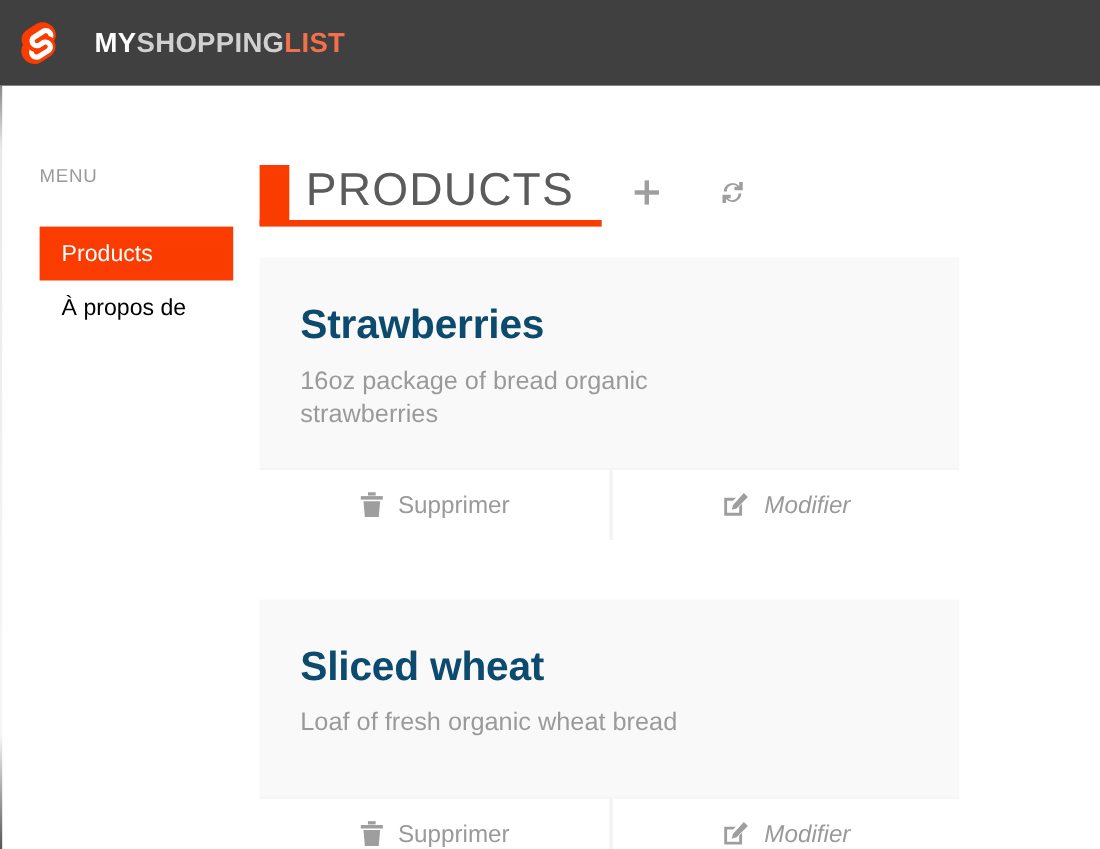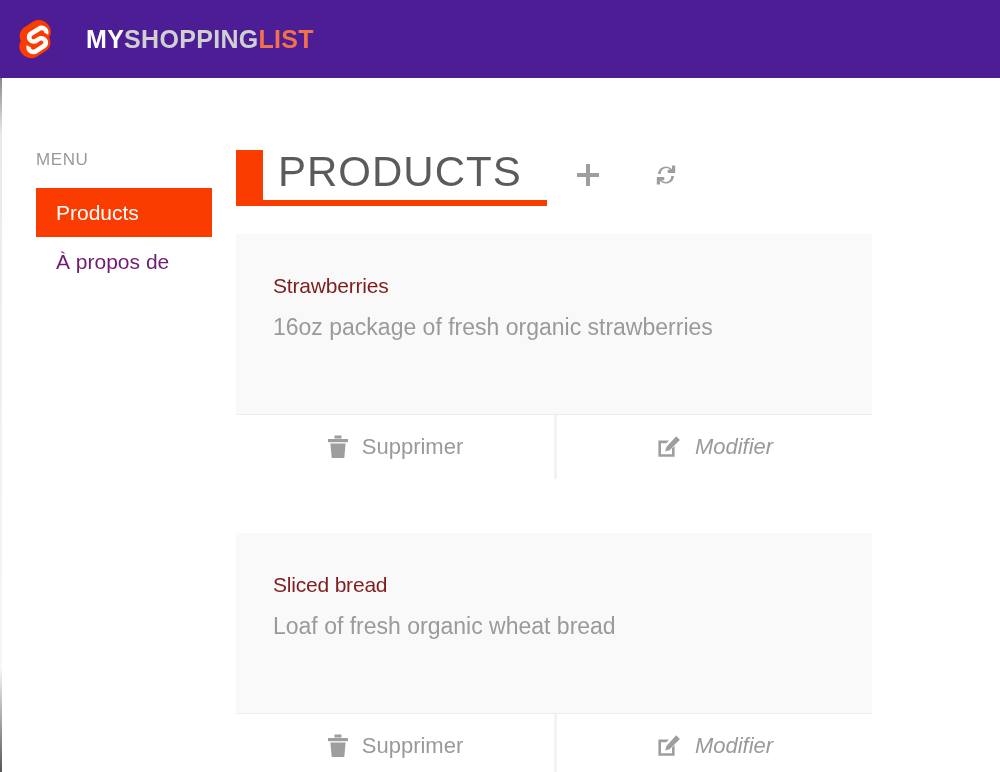--- a/index.html
+++ b/index.html
@@ -10,21 +10,21 @@
     overflow: hidden;
     background: #ffffff;
     font-family: "Liberation Sans", "DejaVu Sans", sans-serif;
   }
 
   
   .topbar {
     position: absolute;
     left: 0; top: 0;
     width: 1000px; height: 78px;
-    background: #4c1d95;
+    background: #404040;
     display: flex;
     align-items: center;
     padding-left: 18px;
     text-align: center;
   }
   .logo-mark {
     width: 40px; height: 40px;
     flex: 0 0 40px;
     display: block;
   }
@@ -63,28 +63,28 @@
   
   .sidebar {
     position: absolute;
     left: 36px; top: 72px;
     width: 176px;
   }
   .menu-label {
     font-size: 17px;
     color: #9a9a9a;
     letter-spacing: 0.6px;
-    margin-bottom: 18px;
+    margin-bottom: 36px;
     padding-left: 0px;
   }
   .menu-item {
     display: block;
     font-size: 21px;
     padding: 13px 0 13px 20px;
-    color: #701a75;
+    color: #000000;
     cursor: pointer;
     line-height: 1.1;
   }
   .menu-item.active {
     background: #fa3c00;
     color: #ffffff;
   }
 
   
   .main {
@@ -142,23 +142,23 @@
   .card {
     width: 636px;
     margin-bottom: 54px;
     background: #f9f9f9;
   }
   .card-body {
     padding: 40px 37px 34px 37px;
     min-height: 180px;
   }
   .card-title {
-    font-size: 21px;
-    font-weight: normal;
-    color: #7f1d1d;
+    font-size: 37px;
+    font-weight: bold;
+    color: #0c4a6e;
     line-height: 1.15;
     margin-bottom: 14px;
     letter-spacing: -0.2px;
   }
   .card-desc {
     font-size: 23px;
     color: #9a9a9a;
     line-height: 1.33;
     max-width: 440px;
   }
@@ -232,21 +232,21 @@
           <path d="M22 15 A8 8 0 0 1 8 19.8 L8 23.5 L4.8 23.5 L4.8 16 L12.3 16 L12.3 19.2 L9.6 19.2 A5.6 5.6 0 0 0 19.2 15 Z" fill="#9e9e9e"></path>
         </svg>
       </div>
     </div>
 
     <div class="card-list">
 
       <div class="card">
         <div class="card-body">
           <div class="card-title">Strawberries</div>
-          <div class="card-desc">16oz package of fresh organic strawberries</div>
+          <div class="card-desc">16oz package of bread organic strawberries</div>
         </div>
         <div class="card-actions">
 
           <div class="card-action">
             <span class="action-icon">
               <svg width="22" height="24" viewBox="0 0 22 24">
                 <rect x="7.5" y="0.5" width="7" height="3" fill="#9e9e9e"></rect>
                 <rect x="1" y="4" width="20" height="3.2" fill="#9e9e9e"></rect>
                 <path d="M3.4 8.6 L18.6 8.6 L17.3 23 L4.7 23 Z" fill="#9e9e9e"></path>
               </svg>
@@ -262,21 +262,21 @@
               </svg>
             </span>
             <span>Modifier</span>
           </div>
 
         </div>
       </div>
 
       <div class="card">
         <div class="card-body">
-          <div class="card-title">Sliced bread</div>
+          <div class="card-title">Sliced wheat</div>
           <div class="card-desc">Loaf of fresh organic wheat bread</div>
         </div>
         <div class="card-actions">
 
           <div class="card-action">
             <span class="action-icon">
               <svg width="22" height="24" viewBox="0 0 22 24">
                 <rect x="7.5" y="0.5" width="7" height="3" fill="#9e9e9e"></rect>
                 <rect x="1" y="4" width="20" height="3.2" fill="#9e9e9e"></rect>
                 <path d="M3.4 8.6 L18.6 8.6 L17.3 23 L4.7 23 Z" fill="#9e9e9e"></path>

